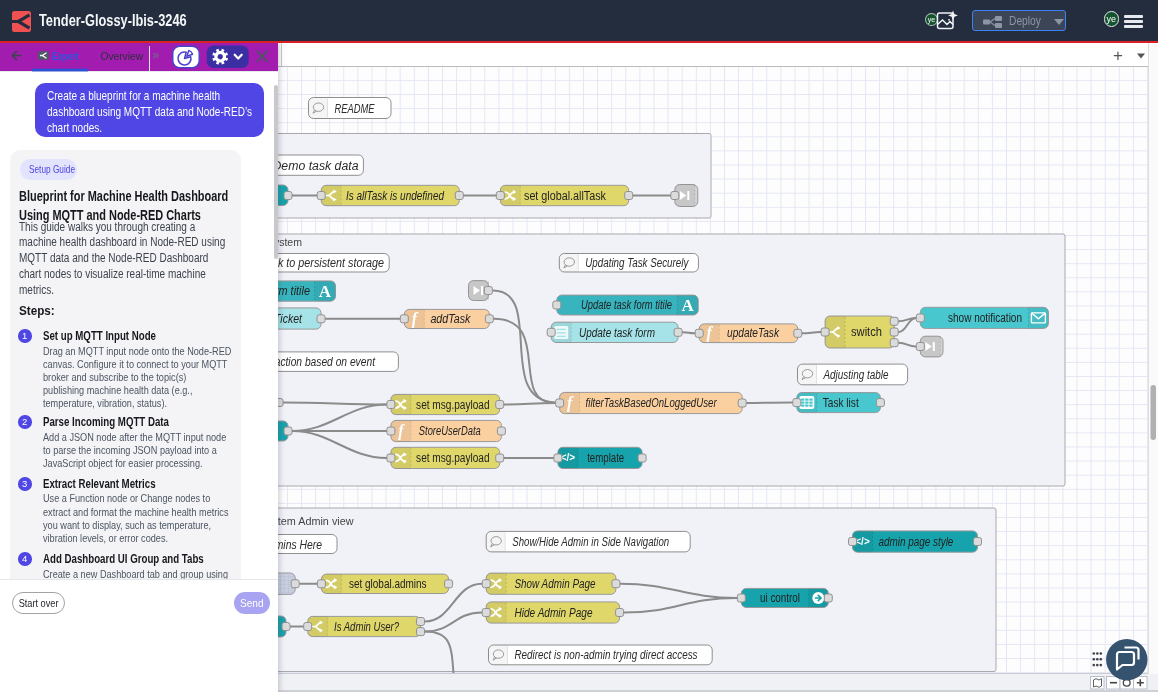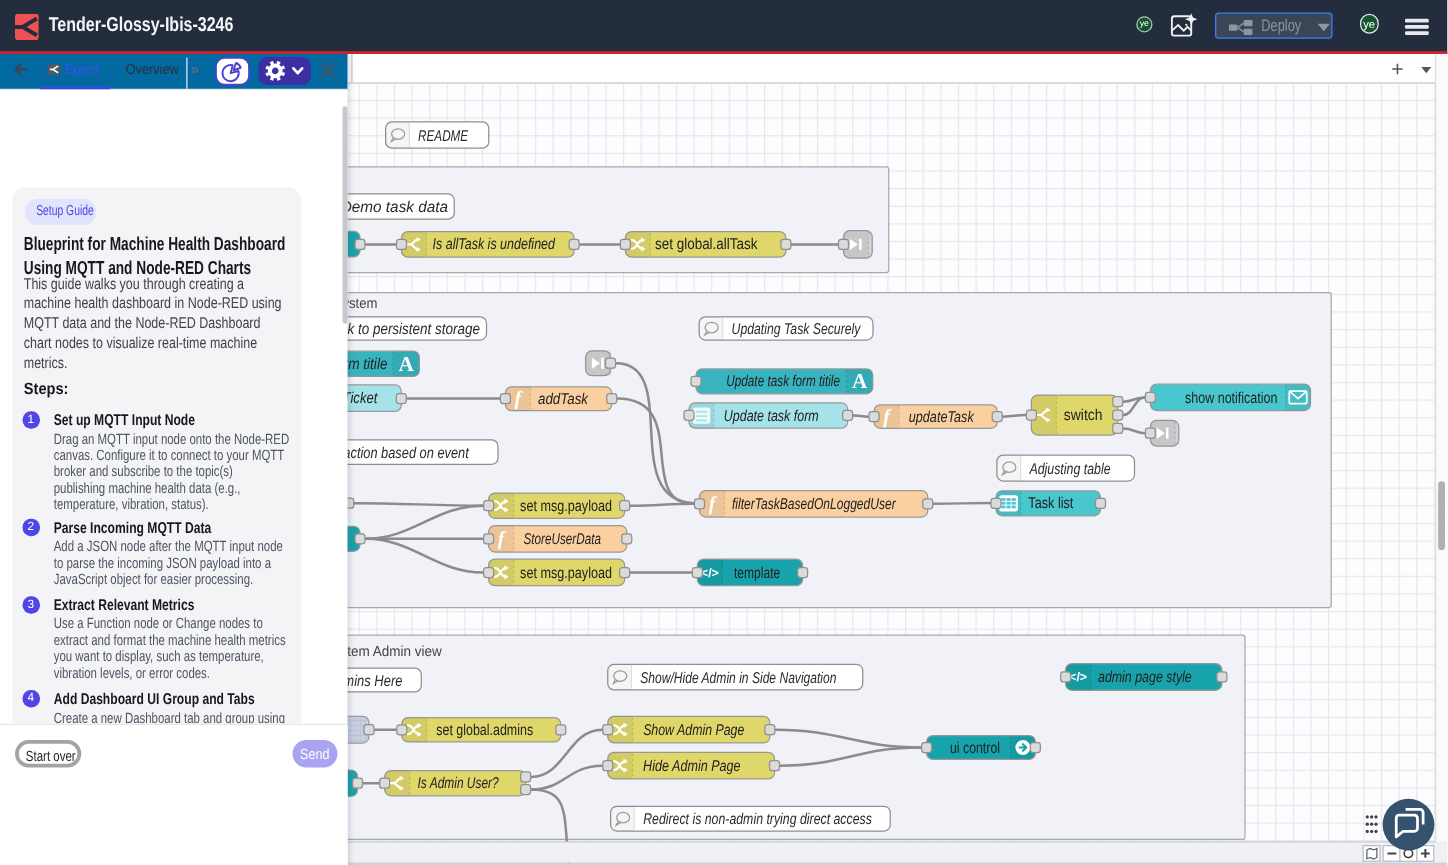--- a/index.html
+++ b/index.html
@@ -1,34 +1,34 @@
 <!DOCTYPE html>
 <html><head><meta charset="utf-8">
 <style>
 * { margin:0; padding:0; box-sizing:border-box; }
 html,body { width:1158px; height:692px; overflow:hidden; font-family:"Liberation Sans",sans-serif; background:#fff; }
 #stage { position:relative; width:1158px; height:692px; overflow:hidden; }
 #canvas { position:absolute; left:0; top:0; }
 #header { position:absolute; left:0; top:0; width:1158px; height:43px; background:#232d3e; border-bottom:2.5px solid #dc1f26; z-index:10;text-align:center; }
-.avatar { position:absolute; border-radius:50%; background:#14532d; color:#fff; display:flex; align-items:center; justify-content:center; }
+.avatar { position:absolute; border-radius:50%; background:#14532d; color:#fff; display:flex; align-items:center; justify-content:center;margin-left:16px; }
 .hbar { height:3.2px; background:#e8e9ee; border-radius:1px; }
 #deploy { position:absolute; left:972.4px; top:9.8px; width:94px; height:21.2px; background:#3c4555; border:1px solid #3b82f6; border-radius:3px; font-size:13.5px; color:#8c95a3; }
 #sidebar { position:absolute; left:0; top:43px; width:278px; height:649px; background:#fff; z-index:5; box-shadow:2px 0 5px rgba(60,60,80,0.22); }
-#sb-head { position:absolute; left:0; top:0; width:278px; height:28.5px; border-bottom:1px solid #e7e9ec; background:#0369a1; }
+#sb-head { position:absolute; left:0; top:0; width:278px; height:28.5px; border-bottom:1px solid #e7e9ec; background:#a21caf; }
 #sb-scroll { position:absolute; left:0; top:28.5px; width:278px; height:507px; overflow:hidden; }
 #bubble { position:absolute; left:35px; top:11.8px; width:229px; height:54px; background:#4f46e5; border-radius:10px; color:#fff; font-size:13px; line-height:15.9px; padding:4.5px 0 0 12px; overflow:hidden; }
 .bx { display:inline-block; transform:scaleX(0.77); transform-origin:0 0; white-space:nowrap; }
 .hx { transform:scaleX(0.73); transform-origin:0 0; }
 .tx { transform:scaleX(0.8); transform-origin:0 0; }
 .sx { transform:scaleX(0.775); transform-origin:0 0; }
 #card { position:absolute; left:10px; top:78.2px; width:231px; height:600px; background:#f4f4f6; border-radius:10px; }
 #pill { position:absolute; left:10.4px; top:9.5px; width:57px; height:21px; border-radius:11px; background:#e2e3fc; color:#4f46e5; font-size:11.5px; text-align:center; line-height:20.5px; overflow:hidden; }
 .px { display:inline-block; transform:scaleX(0.72); transform-origin:50% 50%; white-space:nowrap; }
 #sb-foot { position:absolute; left:0; top:535.5px; width:278px; height:113.5px; border-top:1px solid #e5e7eb; background:#fff; }
-#startover { position:absolute; left:12px; top:12px; width:53px; height:22.5px; border:3px solid #a3a3a3; border-radius:12px; font-size:11.8px; color:#24262b; line-height:21px; white-space:nowrap; }
+#startover { position:absolute; left:12px; top:12px; width:53px; height:22.5px; border:1px solid #a3a3a3; border-radius:12px; font-size:11.8px; color:#24262b; line-height:21px; white-space:nowrap; }
 #send { position:absolute; left:233.5px; top:12px; width:36.5px; height:22.5px; border-radius:12px; background:#a9a4f2; font-size:11.8px; color:#fff; text-align:center; line-height:22px; }
 #ta { position:absolute; left:11px; top:45.5px; width:257px; height:57px; border:1px solid #d6d8de; border-radius:8px; font-size:12.5px; color:#9ca2ab; padding:9px 0 0 9px; white-space:nowrap; }
 #sb-thumb { position:absolute; left:274px; top:42px; width:4px; height:174px; background:#c8c8cc; border-radius:2px; }
 text { font-family:"Liberation Sans",sans-serif; }
 </style></head>
 <body>
 <div id="stage">
 <svg id="canvas" width="1158" height="692" viewBox="0 0 1158 692">
 <defs>
 <pattern id="grid" width="14.1" height="14.1" patternUnits="userSpaceOnUse" x="4.9" y="9.4">
@@ -521,20 +521,21 @@
             <rect width="42" height="22.5" rx="7" fill="#3b2fa3"></rect>
     <g transform="translate(13.5,11.2) rotate(22)">
               <path d="M7.85 -1.56 A8.0 8.0 0 0 1 7.85 1.56 L5.79 1.15 A5.9 5.9 0 0 1 4.91 3.28 L6.65 4.44 A8.0 8.0 0 0 1 4.44 6.65 L3.28 4.91 A5.9 5.9 0 0 1 1.15 5.79 L1.56 7.85 A8.0 8.0 0 0 1 -1.56 7.85 L-1.15 5.79 A5.9 5.9 0 0 1 -3.28 4.91 L-4.44 6.65 A8.0 8.0 0 0 1 -6.65 4.44 L-4.91 3.28 A5.9 5.9 0 0 1 -5.79 1.15 L-7.85 1.56 A8.0 8.0 0 0 1 -7.85 -1.56 L-5.79 -1.15 A5.9 5.9 0 0 1 -4.91 -3.28 L-6.65 -4.44 A8.0 8.0 0 0 1 -4.44 -6.65 L-3.28 -4.91 A5.9 5.9 0 0 1 -1.15 -5.79 L-1.56 -7.85 A8.0 8.0 0 0 1 1.56 -7.85 L1.15 -5.79 A5.9 5.9 0 0 1 3.28 -4.91 L4.44 -6.65 A8.0 8.0 0 0 1 6.65 -4.44 L4.91 -3.28 A5.9 5.9 0 0 1 5.79 -1.15 Z M0 -2.6 A2.6 2.6 0 1 0 0 2.6 A2.6 2.6 0 1 0 0 -2.6 Z" fill="#fff" fill-rule="evenodd"></path>
             </g>
     <path d="M28 9.2 L31.5 13 L35 9.2" stroke="#fff" stroke-width="2.2" fill="none" stroke-linecap="round" stroke-linejoin="round"></path>
           </g>
    <path d="M257.3 8.4 L267.3 18.4 M267.3 8.4 L257.3 18.4" stroke="#4b5563" stroke-width="1.9" stroke-linecap="round"></path>
   </svg>
  </div>
  <div id="sb-scroll">
+  <div id="bubble"><span class="bx">Create a blueprint for a machine health<br>dashboard using MQTT data and Node-RED’s<br>chart nodes.</span></div>
   <div id="card">
    <div id="pill"><span class="px">Setup Guide</span></div>
    <div class="hx" style="position:absolute;left:9.1px;top:36px;font-size:15px;font-weight:bold;line-height:19.5px;color:#16181d;white-space:nowrap">Blueprint for Machine Health Dashboard<br>Using MQTT and Node-RED Charts</div>
    <div class="tx" style="position:absolute;left:9.1px;top:70px;font-size:12.5px;line-height:15.8px;color:#3c434e;white-space:nowrap">This guide walks you through creating a<br>machine health dashboard in Node-RED using<br>MQTT data and the Node-RED Dashboard<br>chart nodes to visualize real-time machine<br>metrics.</div>
    <div style="position:absolute;left:9.1px;top:153.3px;font-size:13px;font-weight:bold;color:#16181d;transform:scaleX(0.9);transform-origin:0 0">Steps:</div>
    <div style="position:absolute;left:0;top:179.7px;width:231px">
 <div style="position:absolute;left:8px;top:0;width:13.5px;height:13.5px;border-radius:50%;background:#4f46e5;color:#fff;font-size:9.5px;text-align:center;line-height:14px">1</div>
 <div class="sx" style="position:absolute;left:32.5px;top:0;font-size:12.5px;font-weight:bold;color:#16181d;white-space:nowrap">Set up MQTT Input Node</div>
 <div class="sx" style="position:absolute;left:32.5px;top:15.3px;font-size:11.8px;line-height:13.1px;color:#4b5563;white-space:nowrap">Drag an MQTT input node onto the Node-RED<br>canvas. Configure it to connect to your MQTT<br>broker and subscribe to the topic(s)<br>publishing machine health data (e.g.,<br>temperature, vibration, status).</div>
 </div>

